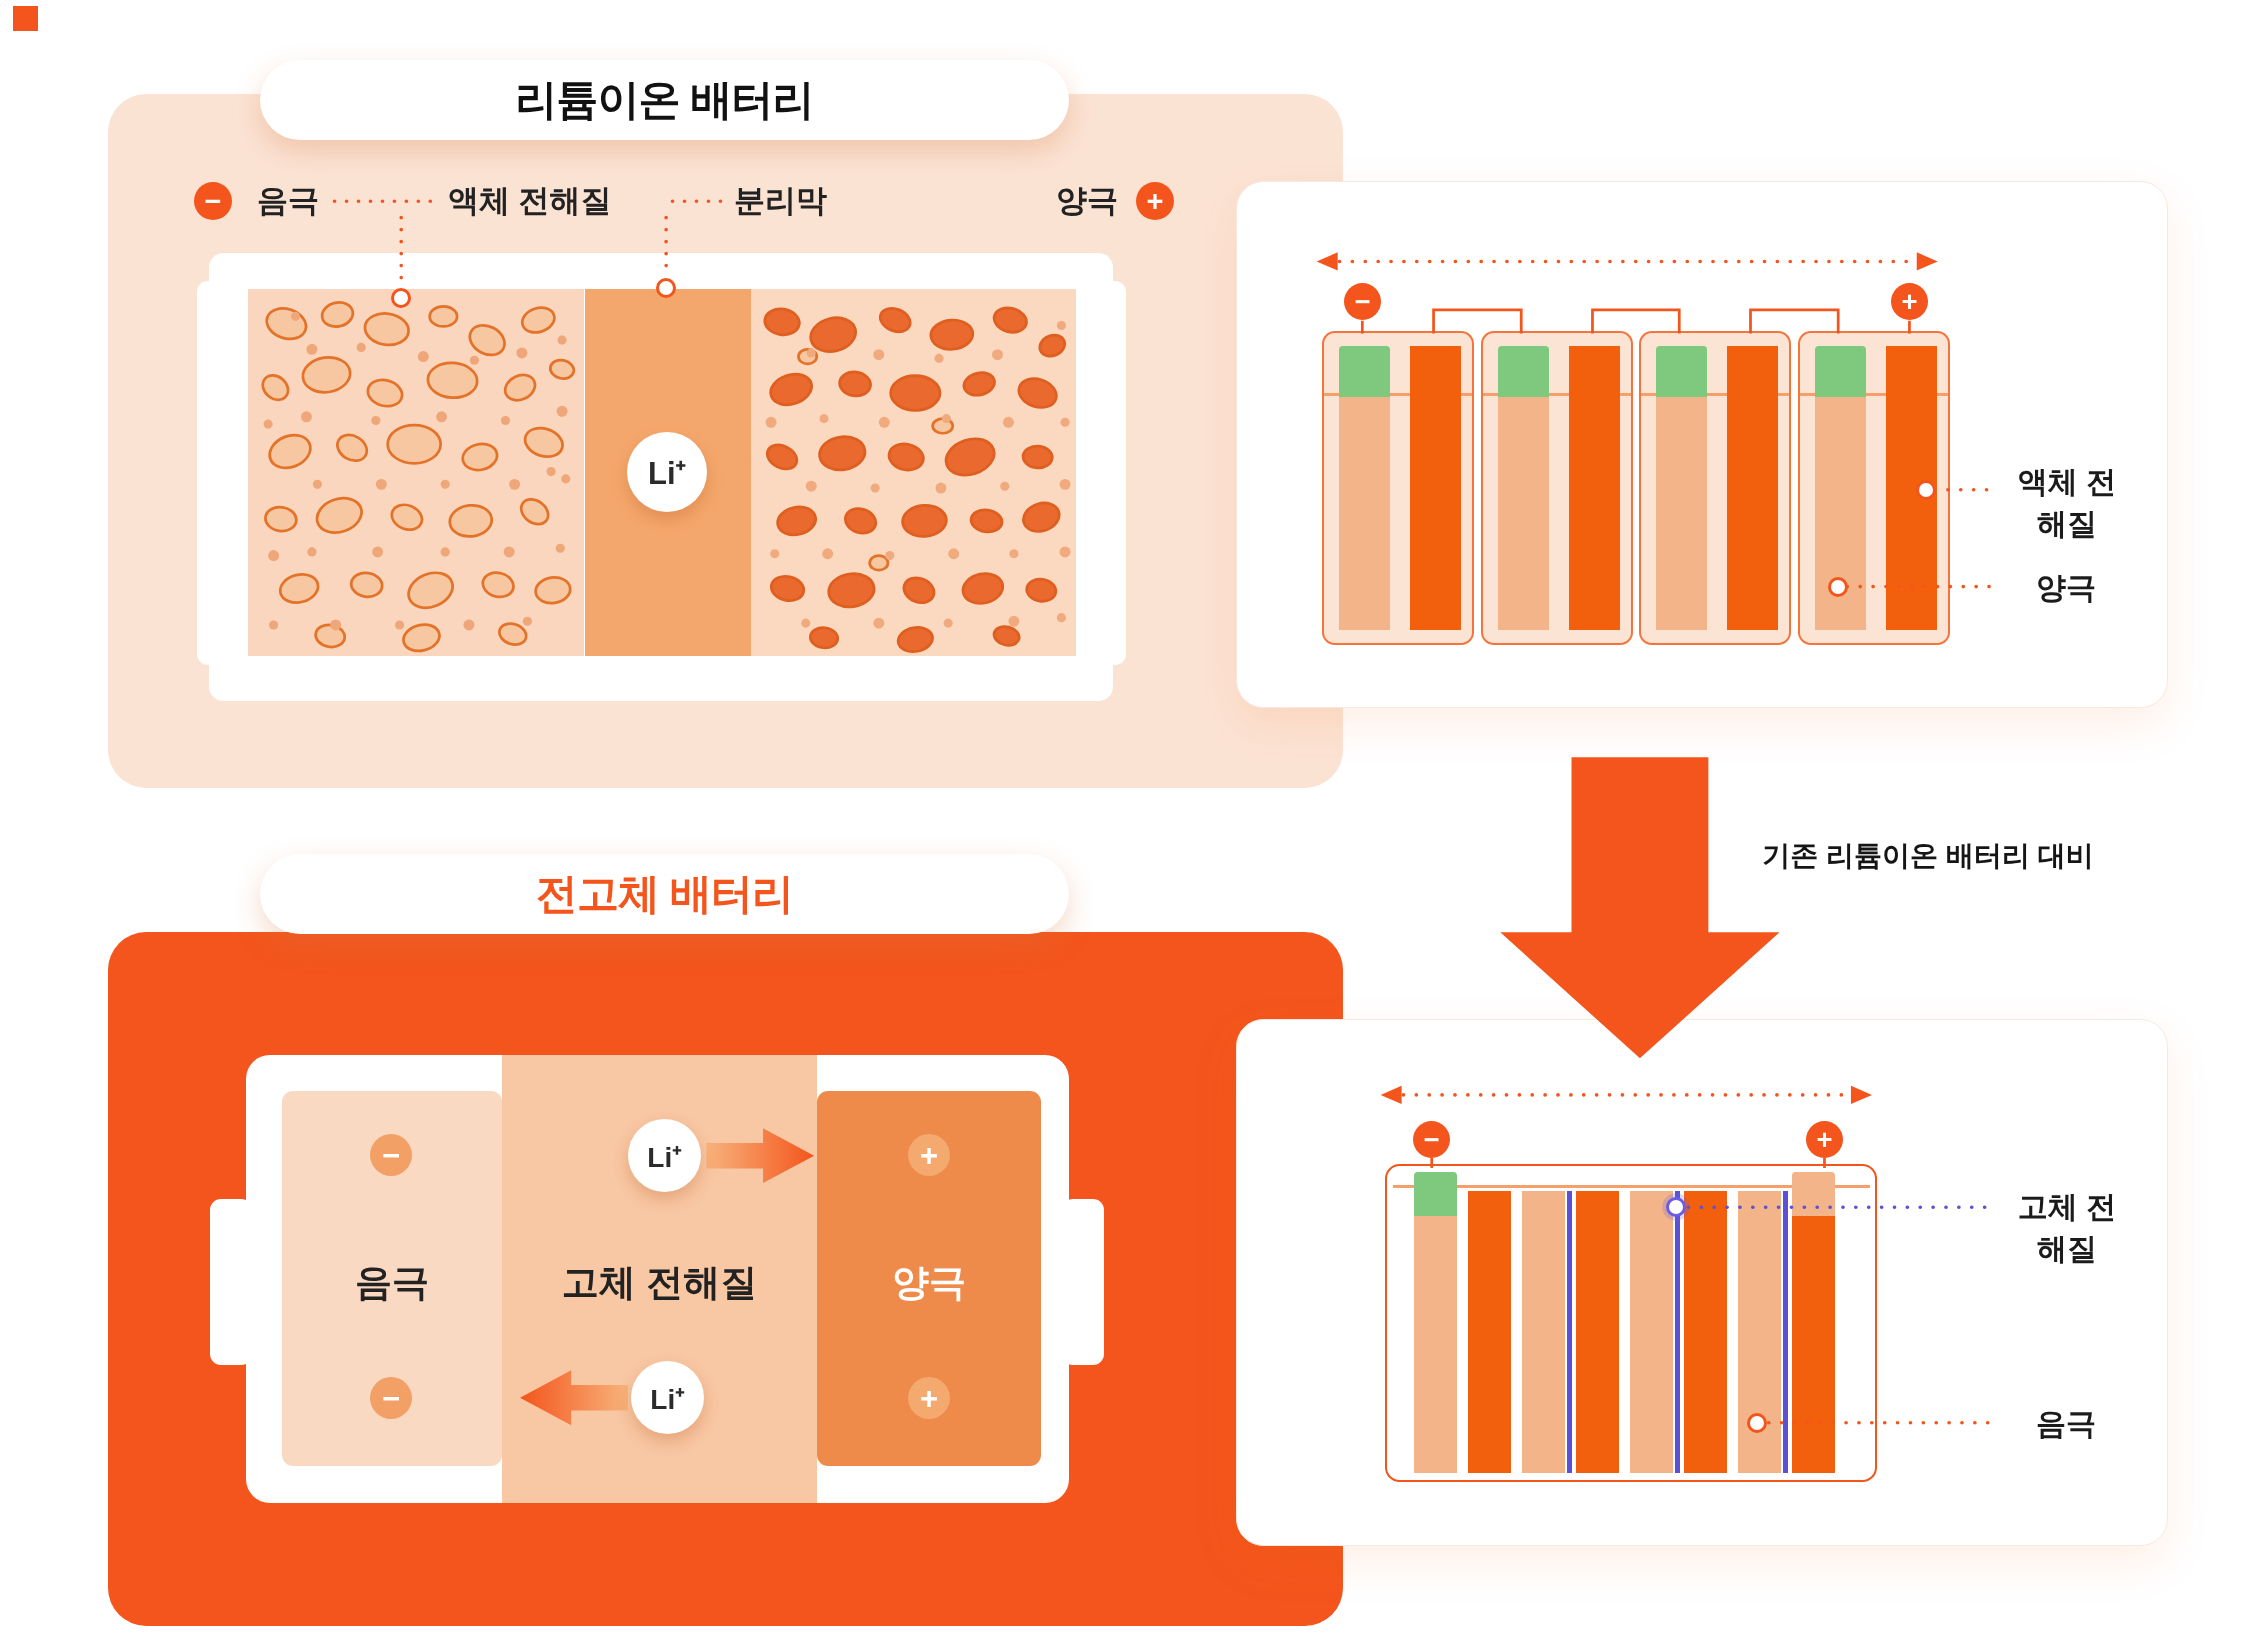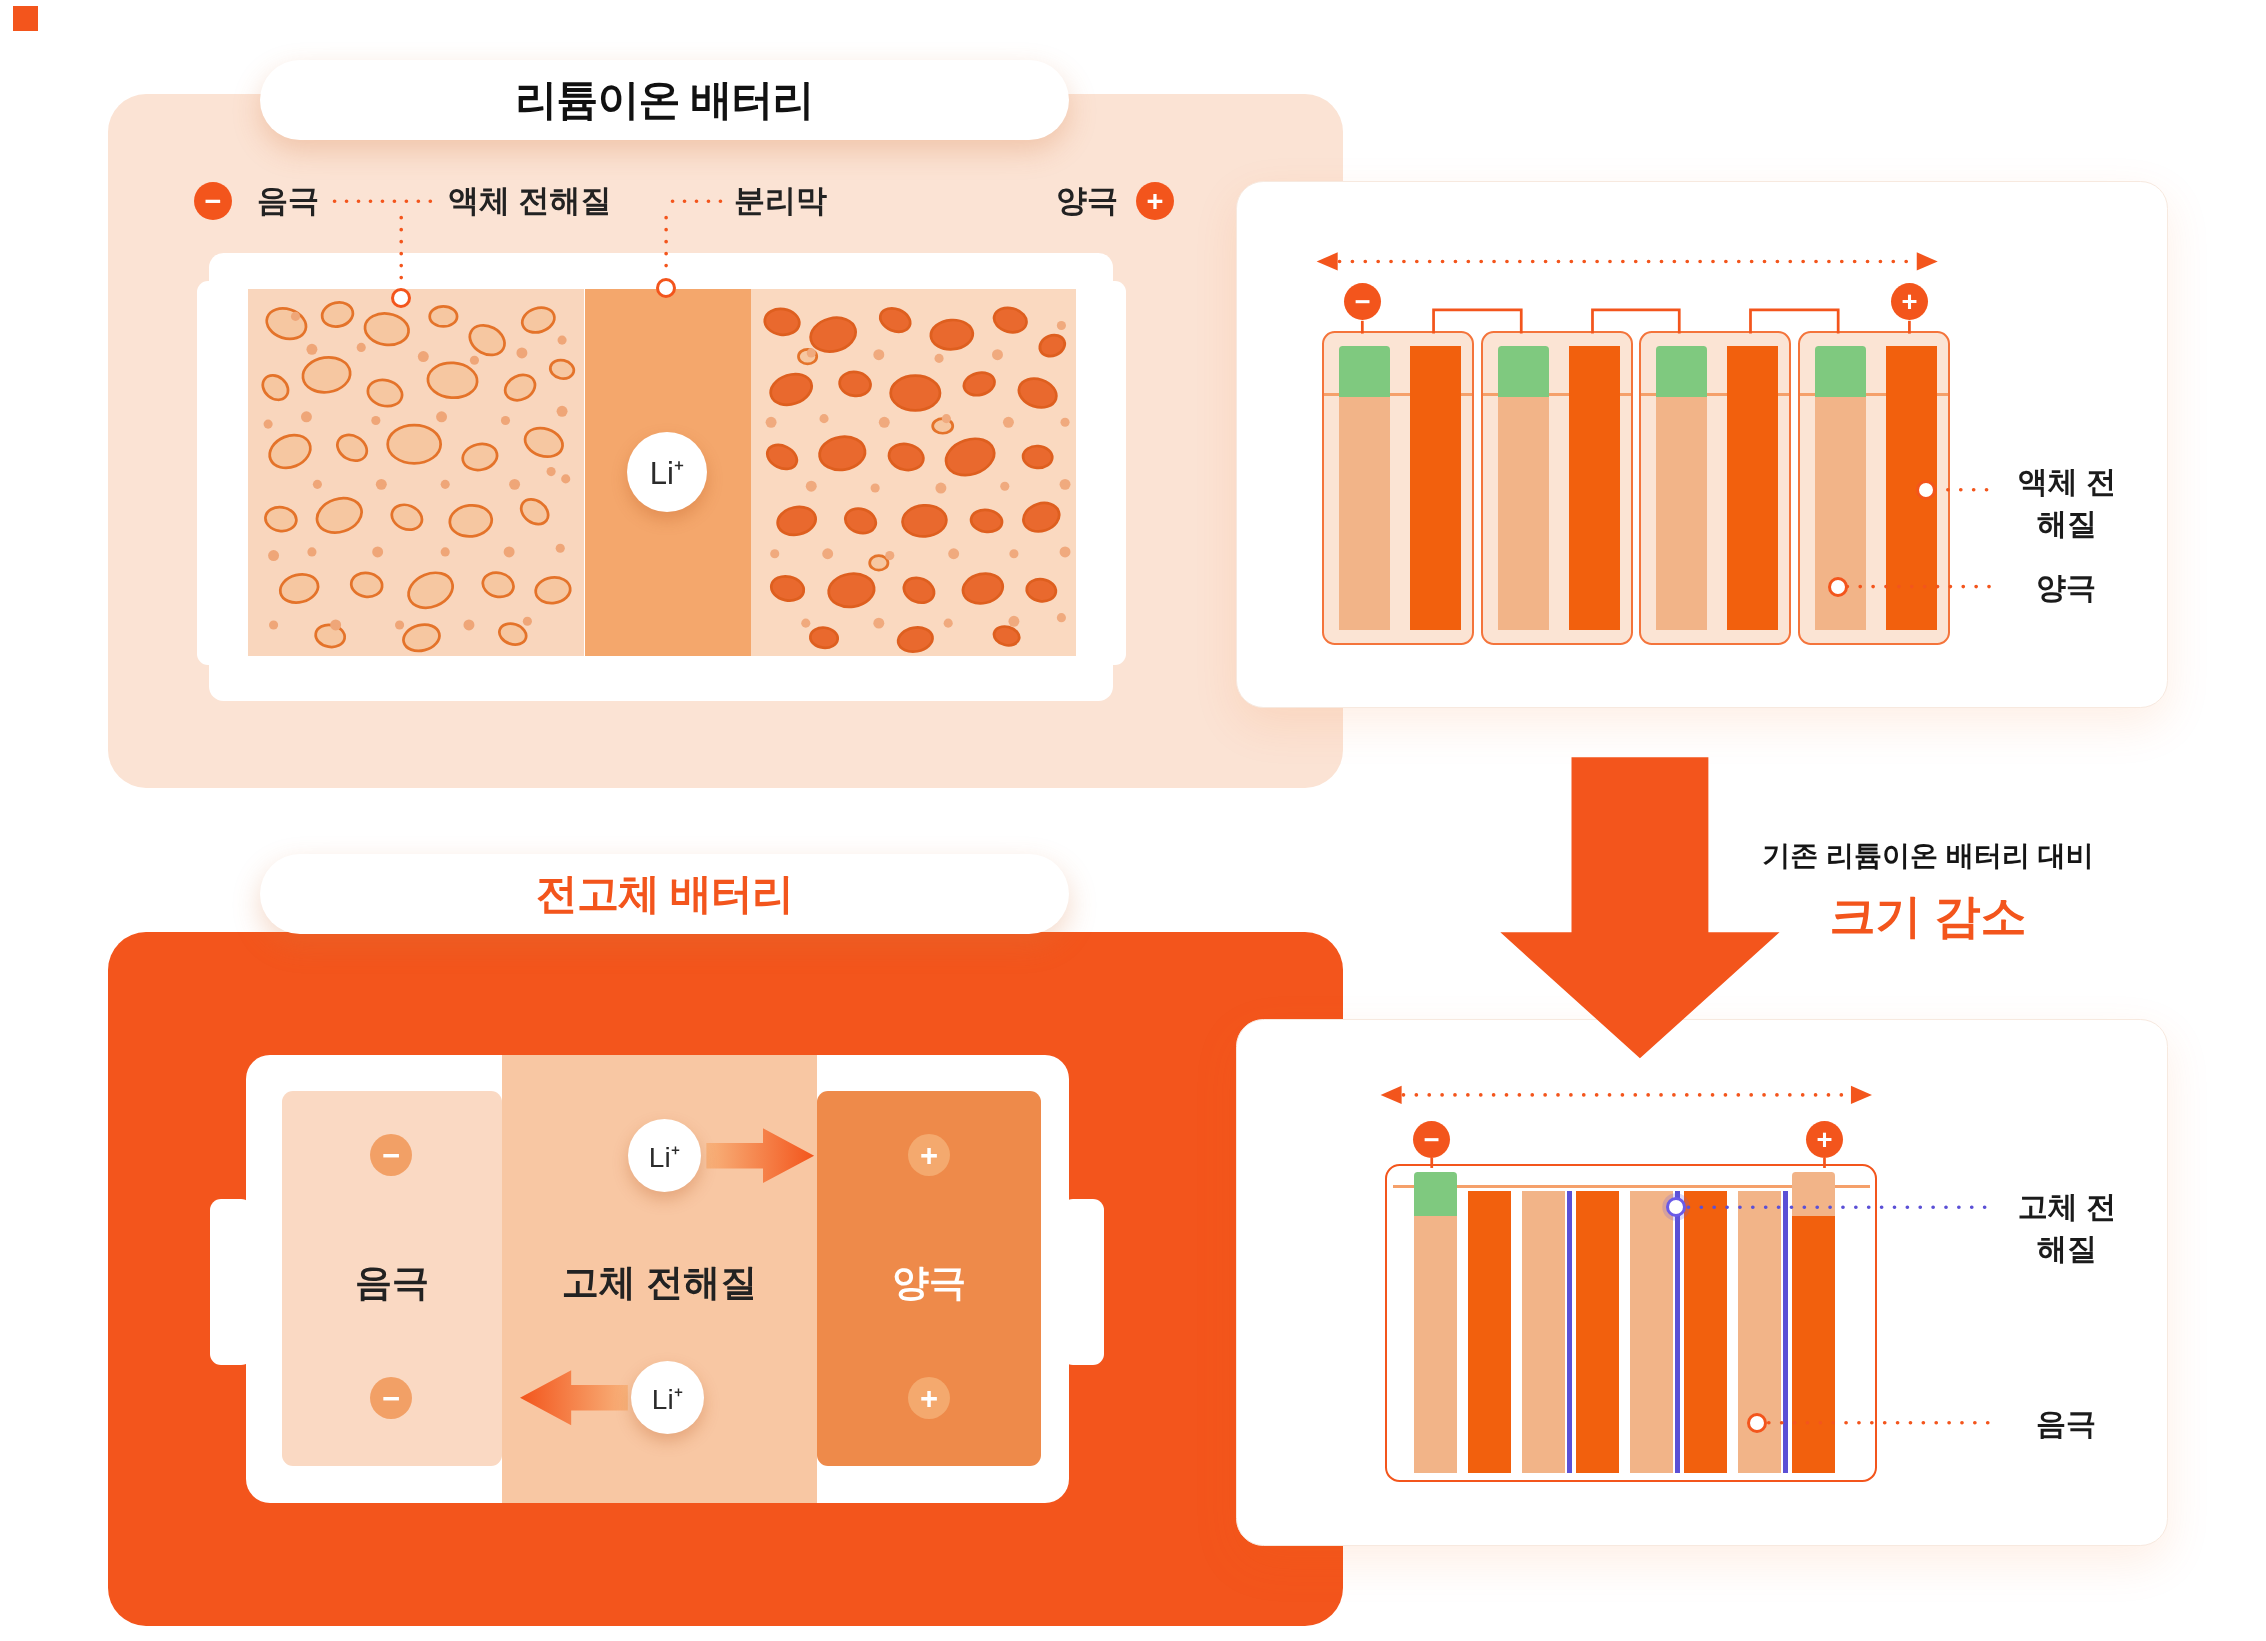--- a/index.html
+++ b/index.html
@@ -25,21 +25,21 @@
   .legend-label { position:absolute; top:107px; transform:translateY(-50%);
     font-size:31px; font-weight:700; color:#222; white-space:nowrap; }
   .marker { position:absolute; width:20px; height:20px; border-radius:50%;
     background:#fff; border:3.7px solid var(--accent_orange,#F3551C); z-index:6; }
   .marker.purple { border-color:#6A5AE8; box-shadow:0 0 0 3.7px rgba(106,90,232,0.22); }
   .battery-body { position:absolute; background:#fff; border-radius:16.4px; z-index:2; }
   .battery-tab { position:absolute; background:#fff; border-radius:11px; z-index:1; }
   .region-label { position:absolute; text-align:center; font-size:37px; font-weight:700; color:#222; }
   .li-circle { position:absolute; background:#fff; border-radius:50%;
     display:flex; align-items:center; justify-content:center;
-    font-weight:400; color:#2b2b2b; box-shadow:0 7.3px 16.4px rgba(180,80,20,0.28); z-index:4; }
+    font-weight:700; color:#2b2b2b; box-shadow:0 7.3px 16.4px rgba(180,80,20,0.28); z-index:4; }
   .cell { position:absolute; width:152px; height:314px; border:2.7px solid #F4743B;
     border-radius:12.8px; background:#FBE4D4; }
   .cell-hline { position:absolute; left:0; right:0; top:60px; height:2.7px; background:#F5A06A; }
   .cell-cap { position:absolute; left:14.6px; top:12.8px; width:51px; height:51px;
     background:var(--green_cap,#7FC97F); border-radius:3.7px 3.7px 0 0; }
   .cell-light { position:absolute; left:14.6px; top:64px; width:51px; bottom:12.8px; background:var(--bar_light,#F2B488); }
   .cell-dark { position:absolute; left:86px; top:12.8px; width:51px; bottom:12.8px; background:var(--bar_dark,#F2600D); }
   .side-label { position:absolute; left:758px; width:142px; text-align:center;
     font-size:30px; font-weight:700; color:#1b1b1b; line-height:1.4; }
   .bar { position:absolute; }
@@ -289,21 +289,20 @@
 
     <div class="side-label" style="top:279px; width:110px; left:775px;">액체 전해질</div>
     <div class="side-label" style="top:385px;">양극</div>
   </div>
 
   <svg class="abs" style="left:1462px; top:757px; z-index:6;" width="365" height="306" viewBox="0 0 400 335">
     <polygon points="120,0 270,0 270,192 348,192 195,330 42,192 120,192" fill="#F3551C"></polygon>
   </svg>
   <div class="abs" style="left:1718px; top:837px; width:420px; text-align:center;">
     <div style="font-size:28px; font-weight:700; color:#151515;">기존 리튬이온 배터리 대비</div>
-    <div style="font-size:46px; font-weight:800; color:var(--accent_orange,#F3551C); margin-top:11px;">크기 감소</div>
   </div>
 
   <div class="panel-big" style="left:108px; top:932px; width:1235px; height:694px; background:var(--deep_orange,#F3551C);">
 
     <div class="battery-tab" style="left:102px; top:267px; width:42px; height:166px;"></div>
     <div class="battery-tab" style="left:954px; top:267px; width:42px; height:166px;"></div>
 
     <div class="battery-body" style="left:138px; top:123px; width:823px; height:448px; border-radius:24px; overflow:hidden;">
 
       <div class="abs" style="left:256px; top:0; width:315px; height:448px; background:#F8C7A3;"></div>

